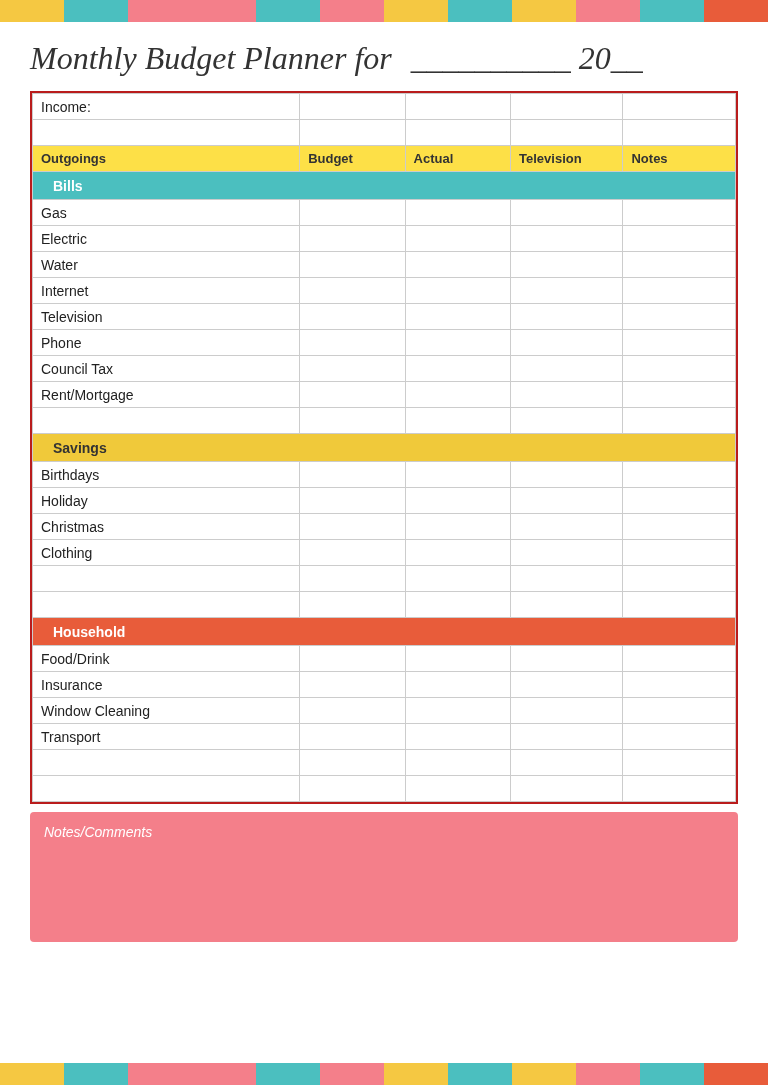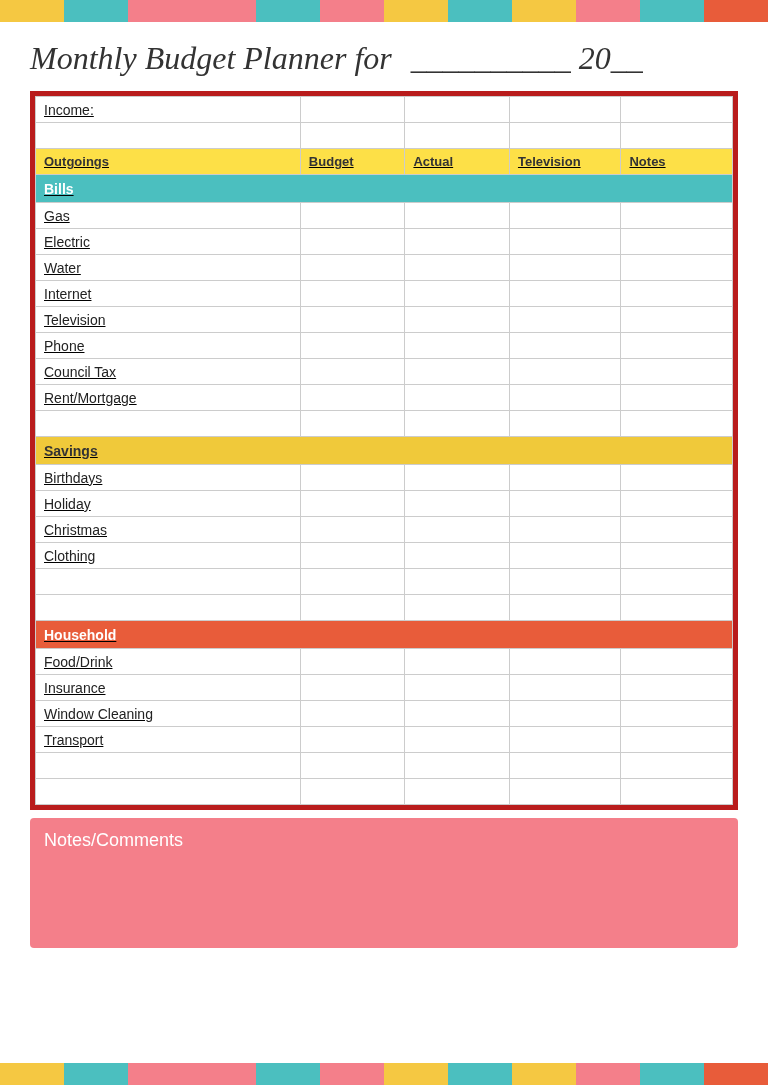--- a/index.html
+++ b/index.html
@@ -38,22 +38,21 @@
       padding: 18px 30px 14px 30px;
       font-family: 'Brush Script MT', cursive, Georgia, serif;
       font-size: 32px;
       color: #333;
       font-style: italic;
     }
 
     
     .table-container {
       margin: 0 30px;
-      border: 5px solid #b91c1c;
-      text-decoration: underline;
+      border: 2px solid #b91c1c;
     }
 
     table {
       width: 100%;
       border-collapse: collapse;
       font-size: 14px;
     }
 
     table td {
       border: 1px solid #ccc;
@@ -76,21 +75,21 @@
     }
 
     .income-row td {
       background: white;
     }
 
     .section-header td {
       font-weight: bold;
       font-size: 14px;
       color: white;
-      padding: 4px 8px;
+      padding: 4px 20px;
       height: 28px;
     }
 
     .section-bills { background-color: #4bbfbf; }
     .section-savings { background-color: #f0c93a; color: #333 !important; }
     .section-household { background-color: #e85c3a; }
 
     .data-row td {
       background: white;
     }
@@ -103,22 +102,23 @@
     
     .notes-section {
       margin: 8px 30px 0 30px;
       background: #f47f8a;
       border-radius: 4px;
       padding: 12px 14px;
       min-height: 130px;
     }
 
     .notes-label {
-      font-size: 18px;
+      font-size: 14px;
       color: white;
+      font-style: italic;
     }
 
     
     .border-strips-bottom {
       display: flex;
       height: 22px;
       width: 100%;
       position: absolute;
       bottom: 0;
       left: 0;

